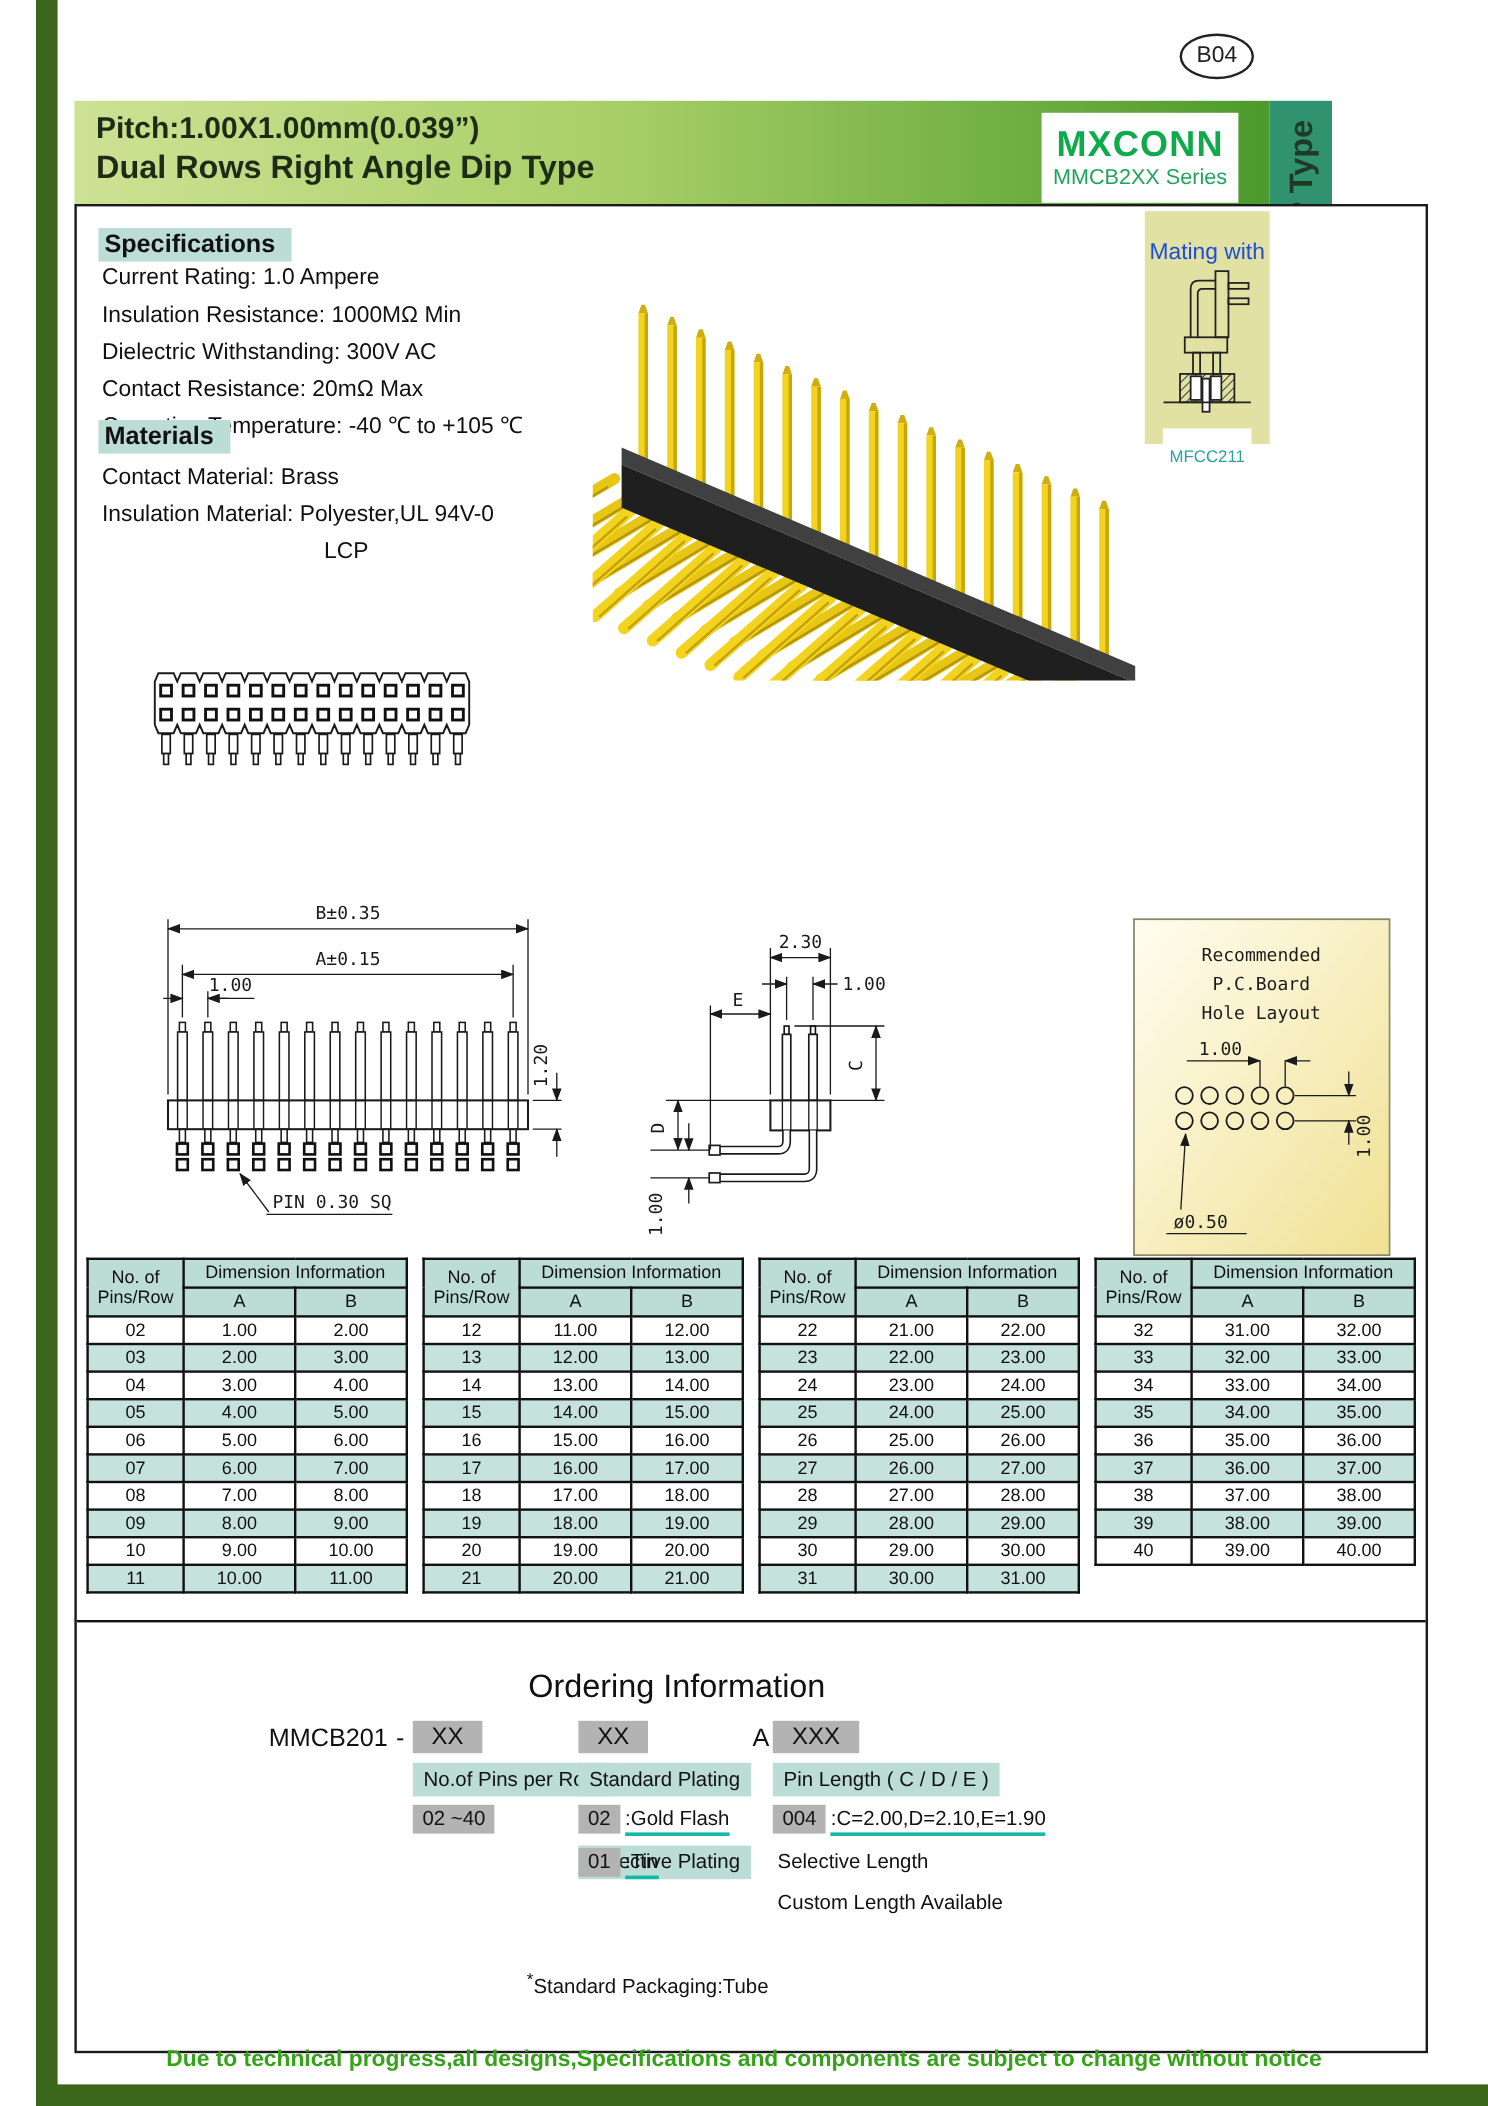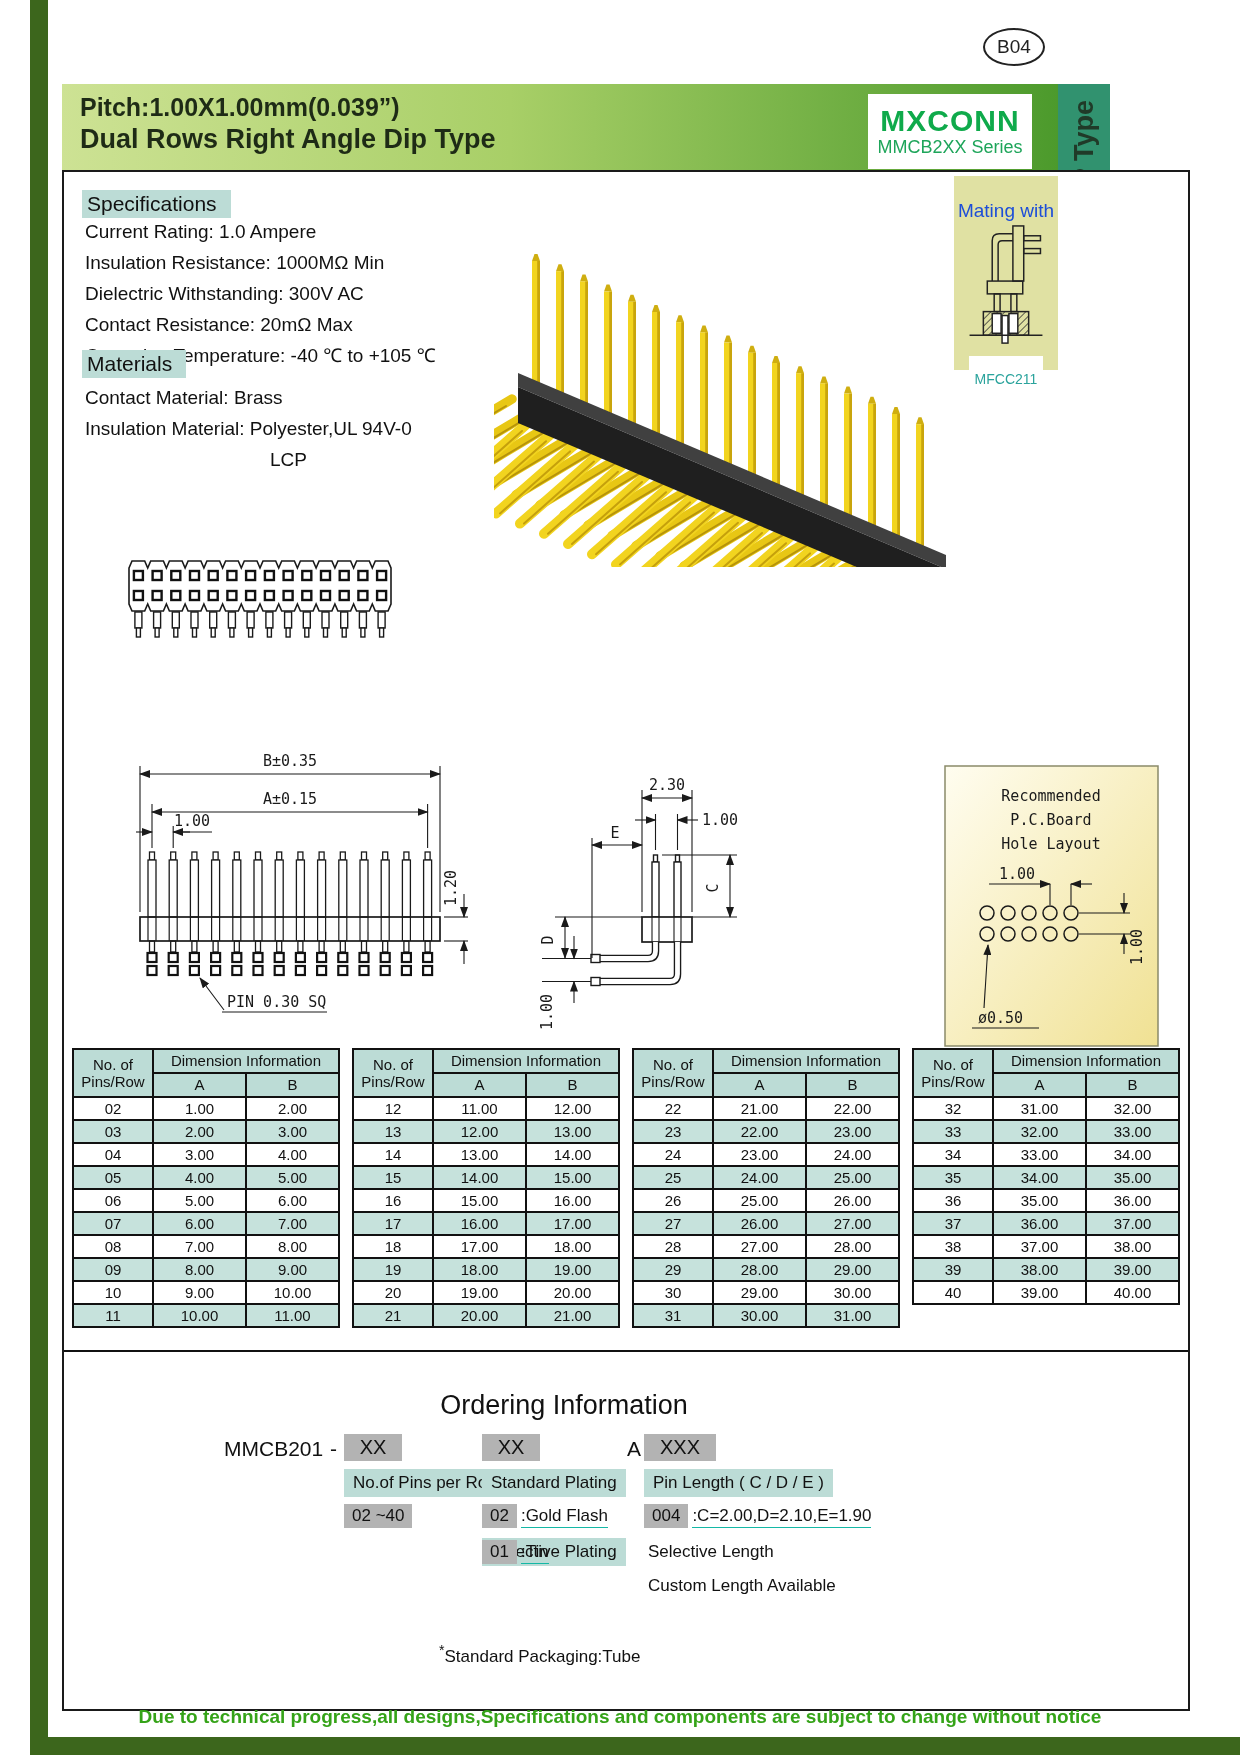--- a/index.html
+++ b/index.html
@@ -20,21 +20,21 @@
   .title-l2{font-size:27px;font-weight:600;}
   .logo-box{position:absolute;left:806px;top:10px;width:164px;height:75px;background:#fff;
       display:flex;flex-direction:column;align-items:center;justify-content:center;}
   .brand{color:#0faa4b;font-size:30px;font-weight:bold;letter-spacing:1px;line-height:1.05;}
   .series{color:#1ea55a;font-size:18px;}
   .side-tab{position:absolute;left:1058px;top:84px;width:52px;height:272px;background:#31926f;
       display:flex;align-items:center;justify-content:center;}
   .side-tab span{writing-mode:vertical-rl;transform:rotate(180deg);font-size:27px;font-weight:600;color:#203a28;white-space:nowrap;}
   
   .content-box{position:absolute;left:62px;top:170px;width:1124px;height:1537px;border:2px solid #1a1a1a;background:#fff;}
-  .sec-head{position:absolute;left:18px;font-size:21px;font-weight:normal;background:#bcdcd6;padding:2px 14px 2px 5px;color:#111;}
+  .sec-head{position:absolute;left:18px;font-size:21px;font-weight:bold;background:#bcdcd6;padding:2px 14px 2px 5px;color:#111;}
   .spec-items{position:absolute;left:21px;top:44px;font-size:19px;line-height:31px;color:#111;}
   .mat-items{position:absolute;left:21px;top:210px;font-size:19px;line-height:31px;color:#111;}
   .lcp{margin-left:185px;}
   
   .mating-box{position:absolute;left:890px;top:4px;width:104px;height:194px;background:#e0e1a3;text-align:center;}
   .mating-label{font-size:19px;color:#1d4ed8;margin-top:24px;}
   .mating-part{display:inline-block;background:#fff;color:#2aa39c;font-size:14px;padding:15px 6px;margin-top:2px;}
   
   .dl{stroke:#1a1a1a;stroke-width:1.1;fill:none;}
   .ol{fill:#fff;stroke:#1a1a1a;stroke-width:1.4;}
@@ -46,21 +46,21 @@
   table.dimtable th{background:#bcdcd6;height:22px;line-height:1.15;}
   table.dimtable col.c1{width:80px;}
   table.dimtable tr.alt td{background:#c6e2dc;}
   .divider{position:absolute;left:0;top:1178px;width:100%;border-top:2px solid #111;}
   
   .ord-title{position:absolute;left:0;top:1218px;width:1000px;text-align:center;font-size:27px;color:#111;}
   .ord-part{position:absolute;top:1262px;left:0;width:100%;height:32px;font-size:21px;}
   .graybox{background:#b3b3b3;display:inline-block;text-align:center;font-size:20px;padding:2px 12px;color:#111;}
   .teallabel{background:#bcdcd6;display:inline-block;font-size:17px;padding:4px 9px;color:#111;}
   .plain17{font-size:17px;color:#111;}
-  .uval{font-size:17px;border-bottom:1px solid #14b8a6;padding-bottom:2px;margin-left:4px;}
+  .uval{font-size:17px;border-bottom:3px solid #14b8a6;padding-bottom:2px;margin-left:4px;}
   .codebox{background:#b3b3b3;display:inline-block;text-align:center;font-size:17px;padding:2px 8px;color:#111;}
   .ord-note{position:absolute;left:375px;top:1470px;font-size:17px;color:#111;}
   
   .footer{position:absolute;left:0;top:1706px;width:100%;text-align:center;font-size:19px;font-weight:600;color:#35a318;}
 </style>
 </head>
 <body>
 
 <svg width="0" height="0" style="position:absolute" aria-hidden="true">
   <defs>

